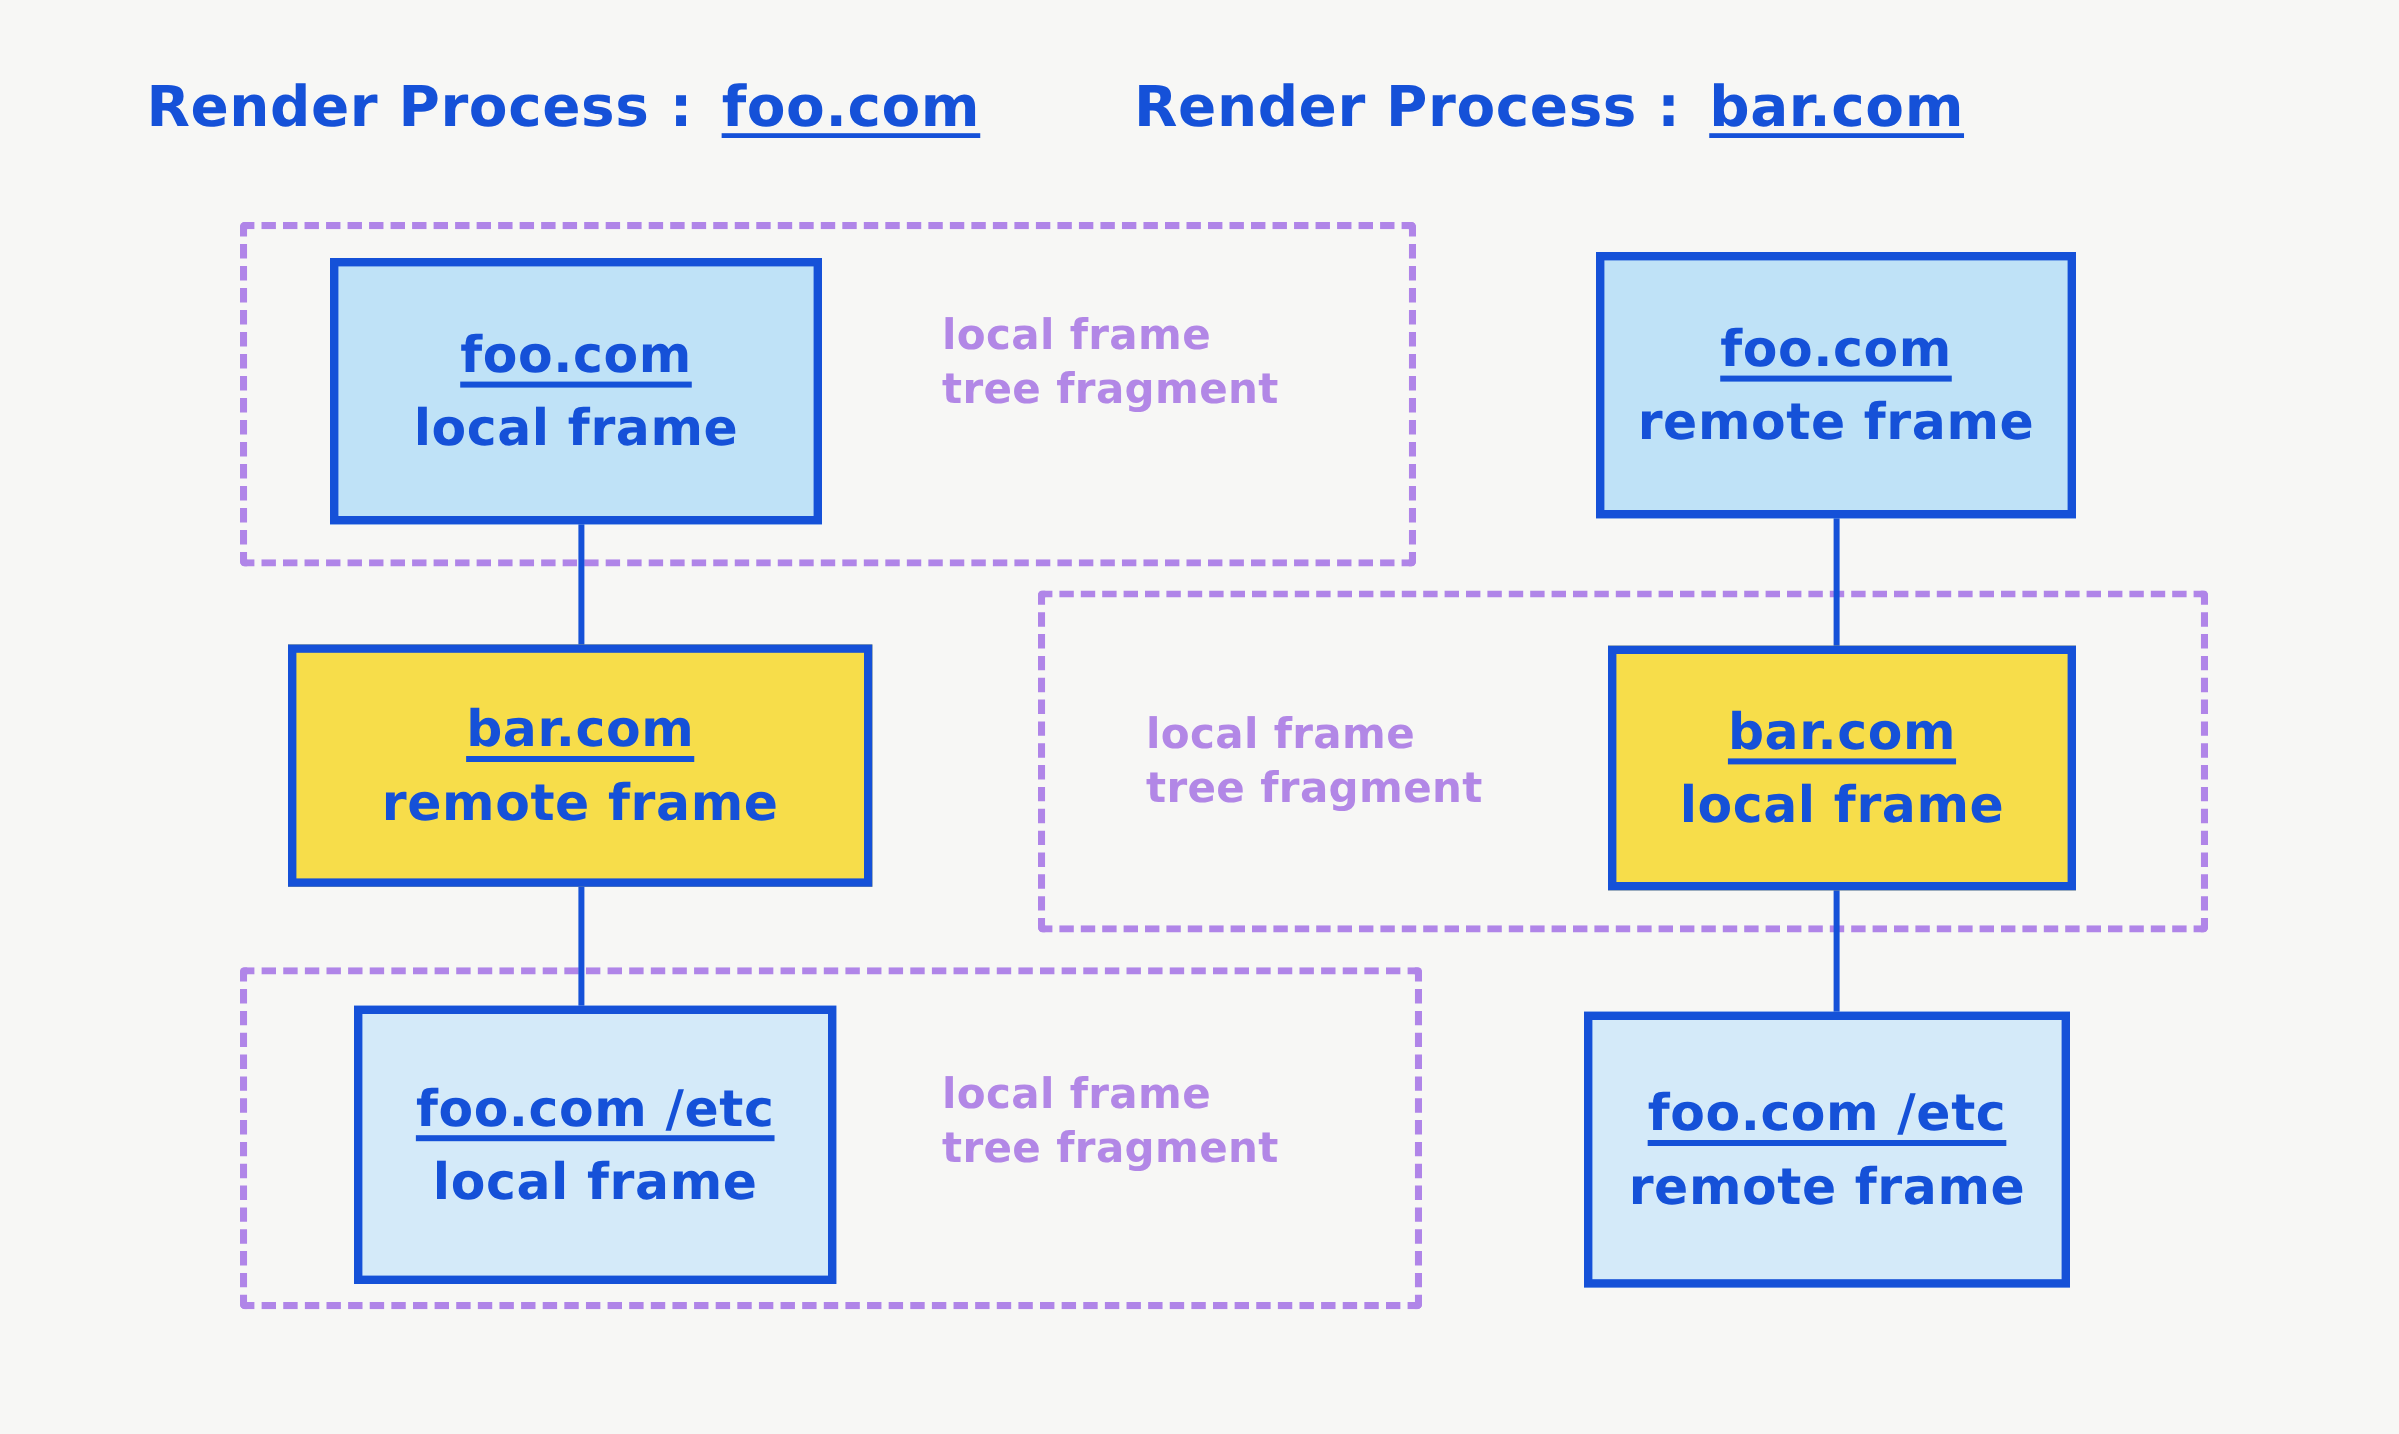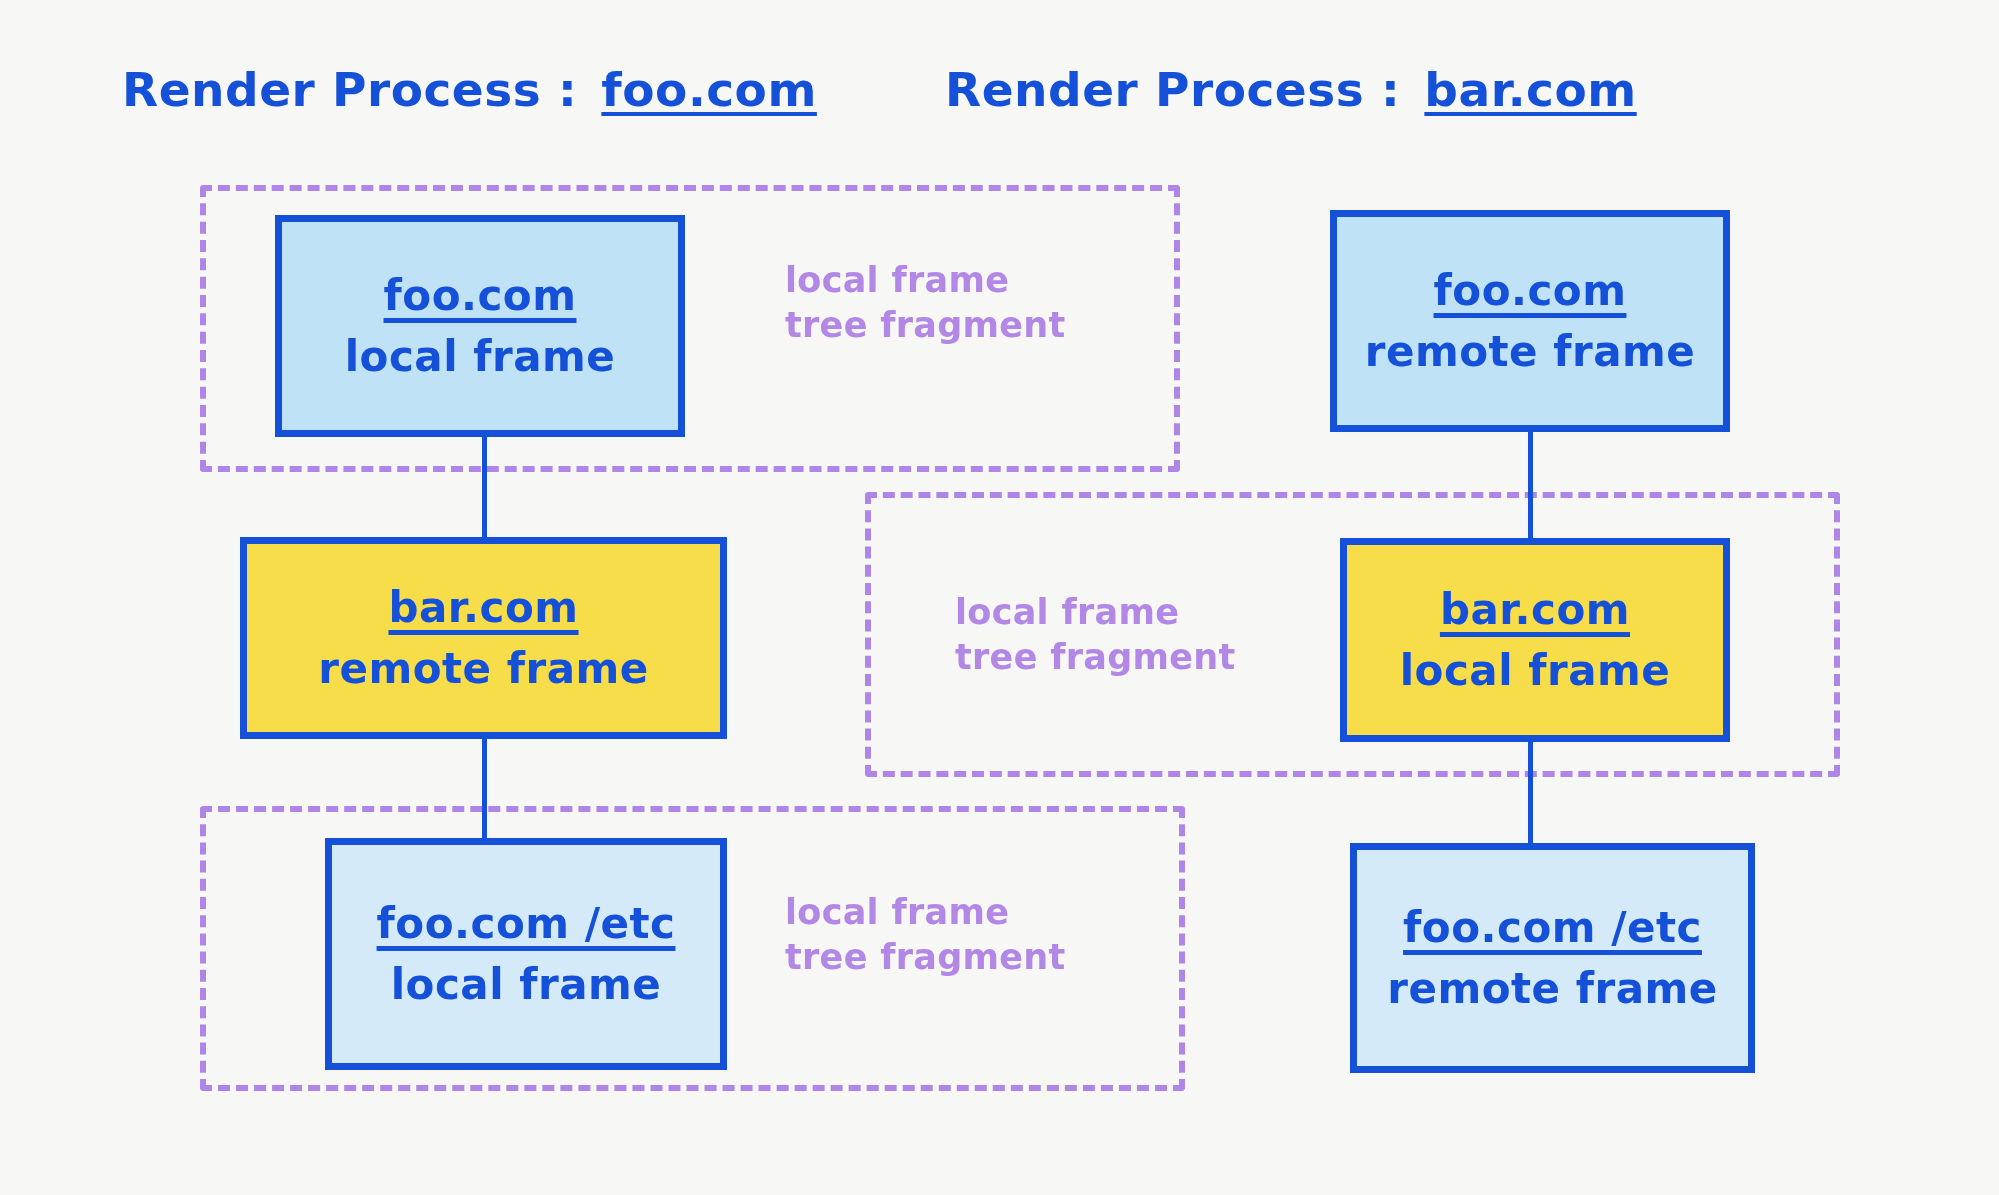--- a/index.html
+++ b/index.html
@@ -80,21 +80,21 @@
     display: flex;
     flex-direction: column;
     align-items: center;
     justify-content: center;
     gap: 12px;
     padding: 10px 14px;
     color: #1551d8;
     font-family: "DejaVu Sans", sans-serif;
   }
   .frame-node.fill-blue     { background: #bfe2f7; }
-  .frame-node.fill-blue-lt  { background: #d4eaf9; margin-left: 30px; }
+  .frame-node.fill-blue-lt  { background: #d4eaf9; }
   .frame-node.fill-yellow   { background: #f7dd4a; }
 
   .frame-origin {
     font-size: 42px;
     font-weight: 700;
     text-decoration: underline;
     text-decoration-thickness: 5px;
     text-underline-offset: 8px;
     white-space: nowrap;
     letter-spacing: 0.5px;

